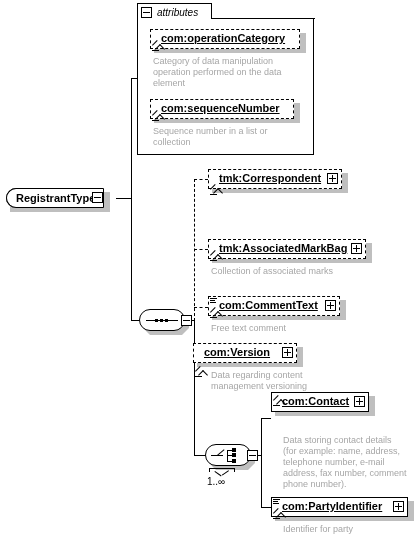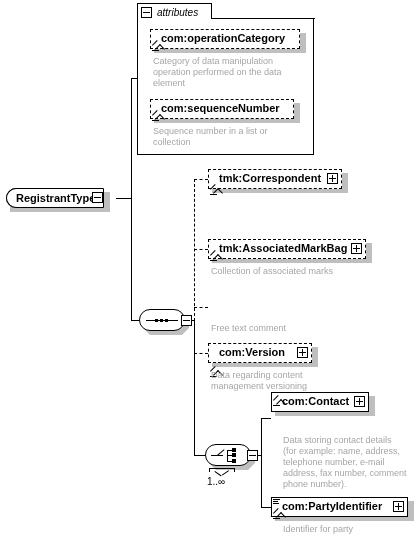--- a/index.html
+++ b/index.html
@@ -74,21 +74,21 @@
   
   .nodebox{position:absolute;}
   .nodebox .sh{position:absolute;left:4px;top:4px;background:#bfbfbf;}
   .nodebox .bx{
     position:absolute;left:0;top:0;background:#fff;box-sizing:border-box;
   }
   .nodebox .bx.solid{border:1px solid #000;}
   .nodebox .bx.dashed{border:1px dashed #000;}
   .nodebox .nm{
     position:absolute;top:2px;height:15px;line-height:15px;
-    font-size:11px;font-weight:bold;color:#000;white-space:nowrap;
+    font-size:11px;font-weight:bold;color:#000;white-space:nowrap;text-decoration:underline;
   }
   
   .arrowico{
     position:absolute;left:2px;bottom:1px;width:8px;height:8px;
   }
   .arrowico:before{
     content:"";position:absolute;left:0;top:6px;width:7px;height:1px;background:#000;
   }
   .arrowico:after{
     content:"";position:absolute;left:1px;top:0px;width:6px;height:6px;
@@ -260,23 +260,37 @@
     <div class="sh" style="width:160px;height:20px;"></div>
     <div class="bx dashed" style="width:158px;height:20px;"></div>
     <div class="arrowico">
         <i></i>
       </div>
     <div class="nm" style="left:11px;">tmk:AssociatedMarkBag</div>
     <div class="expbox plus" style="left:143px;top:4px;"></div>
   </div>
   <div class="annot" style="left:211px;top:266px;width:170px;">Collection of associated marks</div>
 
+  <div class="nodebox" style="left:208px;top:296px;width:138px;height:24px;">
+    <div class="sh" style="width:134px;height:20px;"></div>
+    <div class="bx dashed" style="width:132px;height:20px;"></div>
+    <div class="linesico">
+        <span></span>
+        <span></span>
+        <span></span>
+      </div>
+    <div class="arrowico">
+        <i></i>
+      </div>
+    <div class="nm" style="left:11px;">com:CommentText</div>
+    <div class="expbox plus" style="left:117px;top:4px;"></div>
+  </div>
   <div class="annot" style="left:211px;top:323px;width:160px;">Free text comment</div>
 
-  <div class="nodebox" style="left:208px;top:343px;width:110px;height:36px;">
+  <div class="nodebox" style="left:193px;top:343px;width:110px;height:36px;">
     <div class="sh" style="width:106px;height:20px;"></div>
     <div class="bx dashed" style="width:104px;height:20px;"></div>
     <div class="arrowico">
         <i></i>
       </div>
     <div class="nm" style="left:11px;">com:Version</div>
     <div class="expbox plus" style="left:89px;top:4px;"></div>
   </div>
   <div class="annot" style="left:211px;top:370px;width:160px;">Data regarding content
 management versioning</div>

